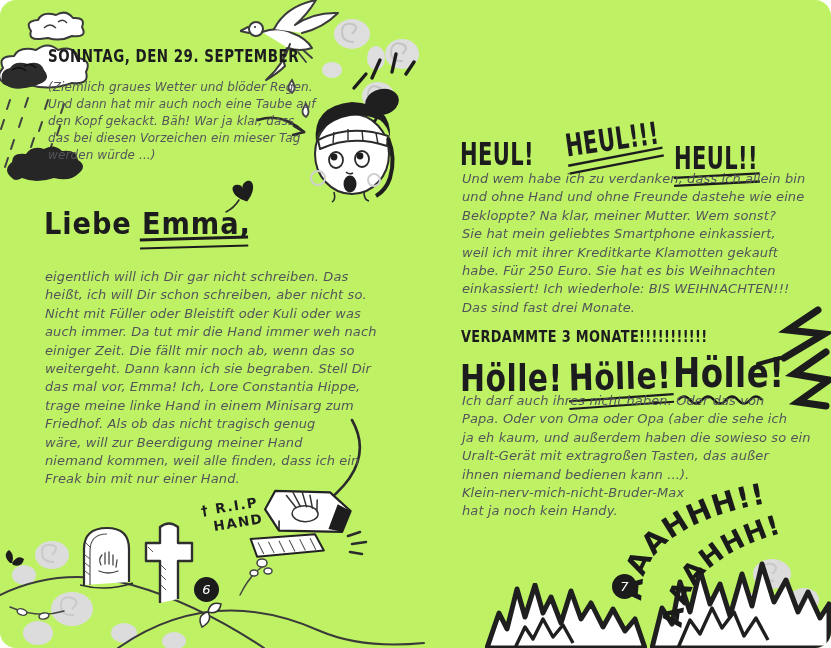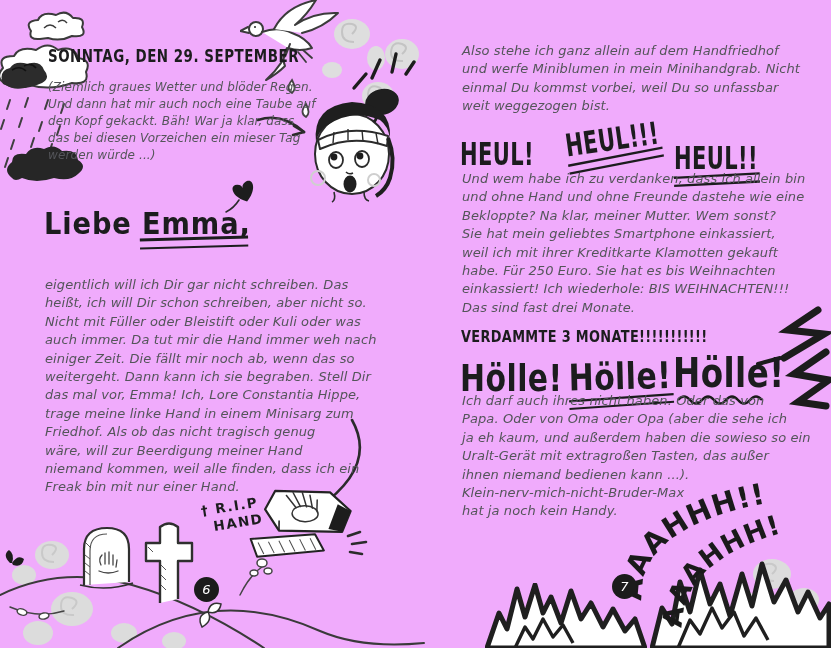--- a/index.html
+++ b/index.html
@@ -1,17 +1,17 @@
 <!DOCTYPE html>
 <html><head>
 <meta charset="utf-8">
 <style>
   html,body{margin:0;padding:0;background:#ffffff;}
-  .spread{position:relative;width:831px;height:648px;background:#f0abfc;overflow:hidden;
-          font-family:"DejaVu Sans",sans-serif;}
+  .spread{position:relative;width:831px;height:648px;background:#bef264;overflow:hidden;
+          font-family:"DejaVu Sans",sans-serif;border-radius:16px;}
   .abs{position:absolute;}
   .doodle{position:absolute;z-index:1;}
   .txt{position:absolute;z-index:2;}
 
   
   .hand{font-family:"DejaVu Sans",sans-serif;font-style:italic;font-size:13px;
         line-height:18.4px;color:#54555a;white-space:pre-wrap;letter-spacing:.1px;}
 
   
   .display{font-family:"DejaVu Sans",sans-serif;font-weight:bold;color:#1c1c1e;}
@@ -160,21 +160,21 @@
     <div class="txt hand" style="left:48px;top:79px;width:310px;font-size:12px;line-height:17px;">(Ziemlich graues Wetter und blöder Regen.
 Und dann hat mir auch noch eine Taube auf
 den Kopf gekackt. Bäh! War ja klar, dass
 das bei diesen Vorzeichen ein mieser Tag
 werden würde ...)</div>
 
     <div class="txt display salutation squeeze" style="left:44px;top:205px">
       <span>Liebe </span><span class="uname">Emma,</span>
     </div>
 
-    <div class="txt hand" style="left:45px;top:276px;width:380px">eigentlich will ich Dir gar nicht schreiben. Das
+    <div class="txt hand" style="left:45px;top:268px;width:380px">eigentlich will ich Dir gar nicht schreiben. Das
 heißt, ich will Dir schon schreiben, aber nicht so.
 Nicht mit Füller oder Bleistift oder Kuli oder was
 auch immer. Da tut mir die Hand immer weh nach
 einiger Zeit. Die fällt mir noch ab, wenn das so
 weitergeht. Dann kann ich sie begraben. Stell Dir
 das mal vor, Emma! Ich, Lore Constantia Hippe,
 trage meine linke Hand in einem Minisarg zum
 Friedhof. Als ob das nicht tragisch genug
 wäre, will zur Beerdigung meiner Hand
 niemand kommen, weil alle finden, dass ich ein
@@ -278,24 +278,20 @@
       <g fill="#fff" stroke="#333" stroke-width="1.5">
         <path d="M202,112 Q196,100 208,97 Q213,106 202,112 Z M208,97 Q210,86 221,89 Q219,100 208,97 Z"></path>
       </g>
     </svg>
 
     <div class="pagenum" style="left:194px;top:577px">6</div>
   </div>
 
   <div class="abs" style="left:430px;top:0;width:401px;height:648px;">
 
-    <div class="txt hand" style="left:32px;top:42px;width:362px">Also stehe ich ganz allein auf dem Handfriedhof
-und werfe Miniblumen in mein Minihandgrab. Nicht
-einmal Du kommst vorbei, weil Du so unfassbar
-weit weggezogen bist.</div>
 
     <div class="txt display heul squeeze" style="left:30px;top:136px">HEUL!</div>
     <div class="txt display heul squeeze" style="left:133px;top:128px;transform:rotate(-8deg) scaleX(.78) scaleY(1.15);">
          <span class="u2">HEUL!!!</span></div>
     <div class="txt display heul squeeze" style="left:244px;top:140px"><span class="u2">HEUL!!</span></div>
 
     <div class="txt hand" style="left:32px;top:170px;width:362px">Und wem habe ich zu verdanken, dass ich allein bin
 und ohne Hand und ohne Freunde dastehe wie eine
 Bekloppte? Na klar, meiner Mutter. Wem sonst?
 Sie hat mein geliebtes Smartphone einkassiert,

